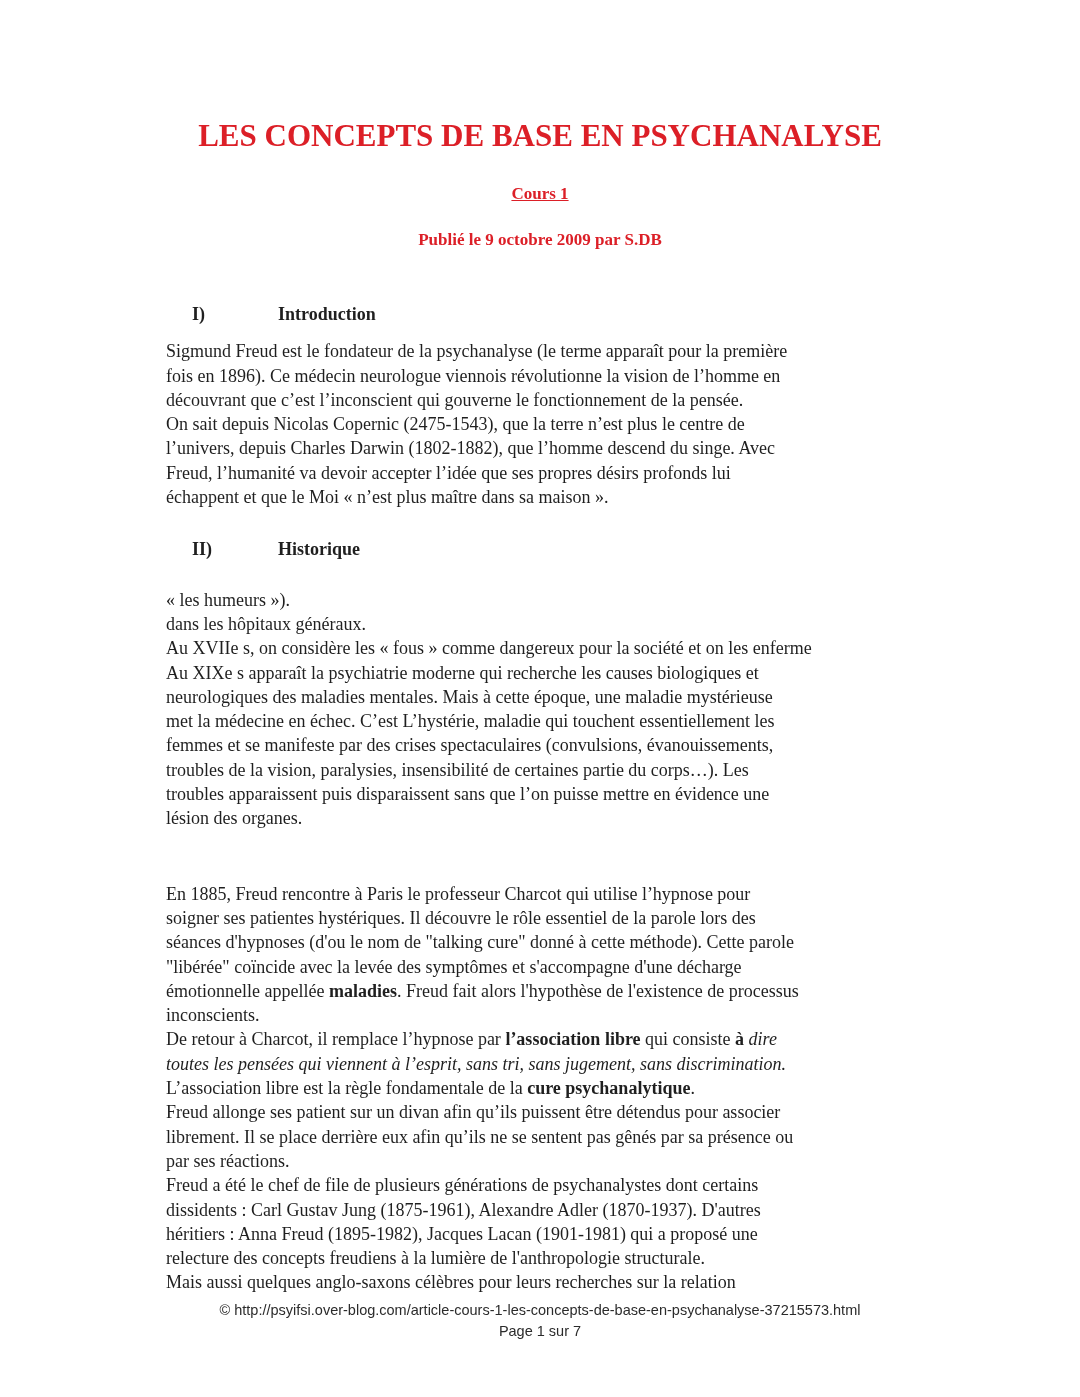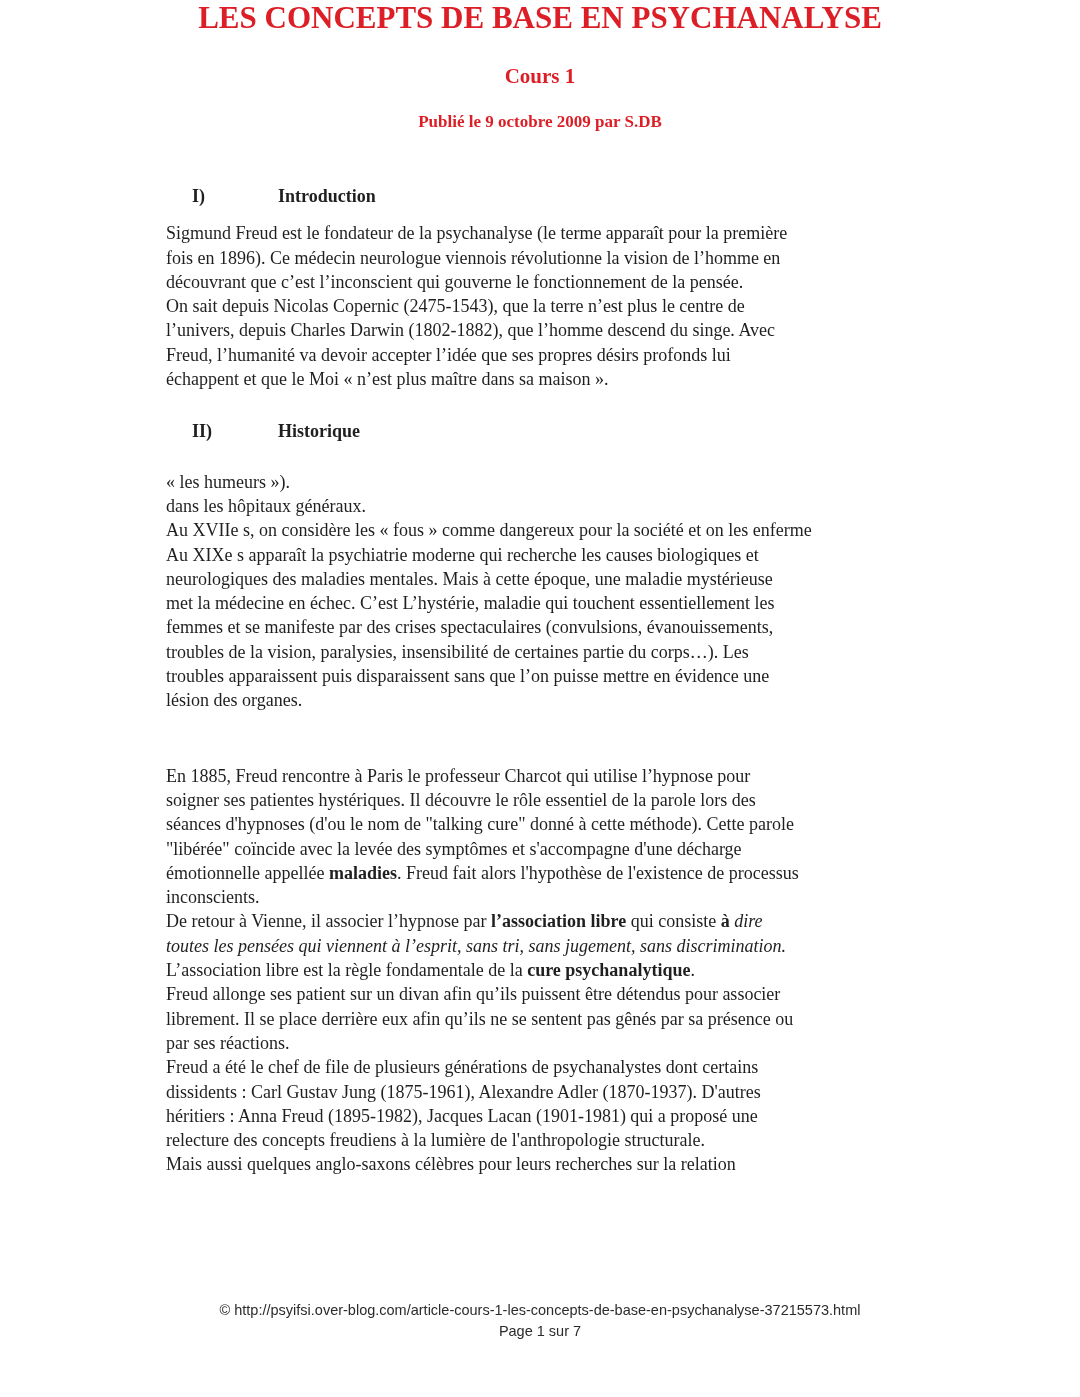--- a/index.html
+++ b/index.html
@@ -6,34 +6,36 @@
   .page {
     position: relative;
     width: 1080px;
     height: 1397px;
     background: #ffffff;
     font-family: "Liberation Serif", serif;
     color: #1f1f1f;
     overflow: hidden;
   }
   .doc-title {
+    padding-top: 118px;
     text-align: center;
     font-size: 31px;
     line-height: 36px;
     font-weight: bold;
     color: #dc1f27;
     letter-spacing: 0px;
   }
   .doc-subtitle {
     margin-top: 28px;
     text-align: center;
-    font-size: 21px;
+    font-size: 17px;
     line-height: 24px;
     font-weight: bold;
     color: #dc1f27;
+    text-decoration: underline;
   }
   .doc-published {
     margin-top: 22px;
     text-align: center;
     font-size: 17px;
     line-height: 24px;
     font-weight: bold;
     color: #dc1f27;
   }
   .content {
@@ -105,21 +107,21 @@
         <div class="line"><span>troubles apparaissent puis disparaissent sans que l’on puisse mettre en évidence une</span></div>
         <div class="line"><span>lésion des organes.</span></div>
       </div>
       <div class="para">
         <div class="line"><span>En 1885, Freud rencontre à Paris le professeur Charcot qui utilise l’hypnose pour</span></div>
         <div class="line"><span>soigner ses patientes hystériques. Il découvre le rôle essentiel de la parole lors des</span></div>
         <div class="line"><span>séances d'hypnoses (d'ou le nom de "talking cure" donné à cette méthode). Cette parole</span></div>
         <div class="line"><span>"libérée" coïncide avec la levée des symptômes et s'accompagne d'une décharge</span></div>
         <div class="line"><span>émotionnelle appellée </span><span class="b">maladies</span><span>. Freud fait alors l'hypothèse de l'existence de processus</span></div>
         <div class="line"><span>inconscients.</span></div>
-        <div class="line"><span>De retour à Vienne, il associer l’hypnose par </span><span class="b">l’association libre</span><span> qui consiste </span><span class="b">à </span><span class="i">dire</span></div>
+        <div class="line"><span>De retour à Charcot, il remplace l’hypnose par </span><span class="b">l’association libre</span><span> qui consiste </span><span class="b">à </span><span class="i">dire</span></div>
         <div class="line"><span class="i">toutes les pensées qui viennent à l’esprit, sans tri, sans jugement, sans discrimination.</span></div>
         <div class="line"><span>L’association libre est la règle fondamentale de la </span><span class="b">cure psychanalytique</span><span>.</span></div>
         <div class="line"><span>Freud allonge ses patient sur un divan afin qu’ils puissent être détendus pour associer</span></div>
         <div class="line"><span>librement. Il se place derrière eux afin qu’ils ne se sentent pas gênés par sa présence ou</span></div>
         <div class="line"><span>par ses réactions.</span></div>
         <div class="line"><span>Freud a été le chef de file de plusieurs générations de psychanalystes dont certains</span></div>
         <div class="line"><span>dissidents : Carl Gustav Jung (1875-1961), Alexandre Adler (1870-1937). D'autres</span></div>
         <div class="line"><span>héritiers : Anna Freud (1895-1982), Jacques Lacan (1901-1981) qui a proposé une</span></div>
         <div class="line"><span>relecture des concepts freudiens à la lumière de l'anthropologie structurale.</span></div>
         <div class="line"><span>Mais aussi quelques anglo-saxons célèbres pour leurs recherches sur la relation</span></div>

